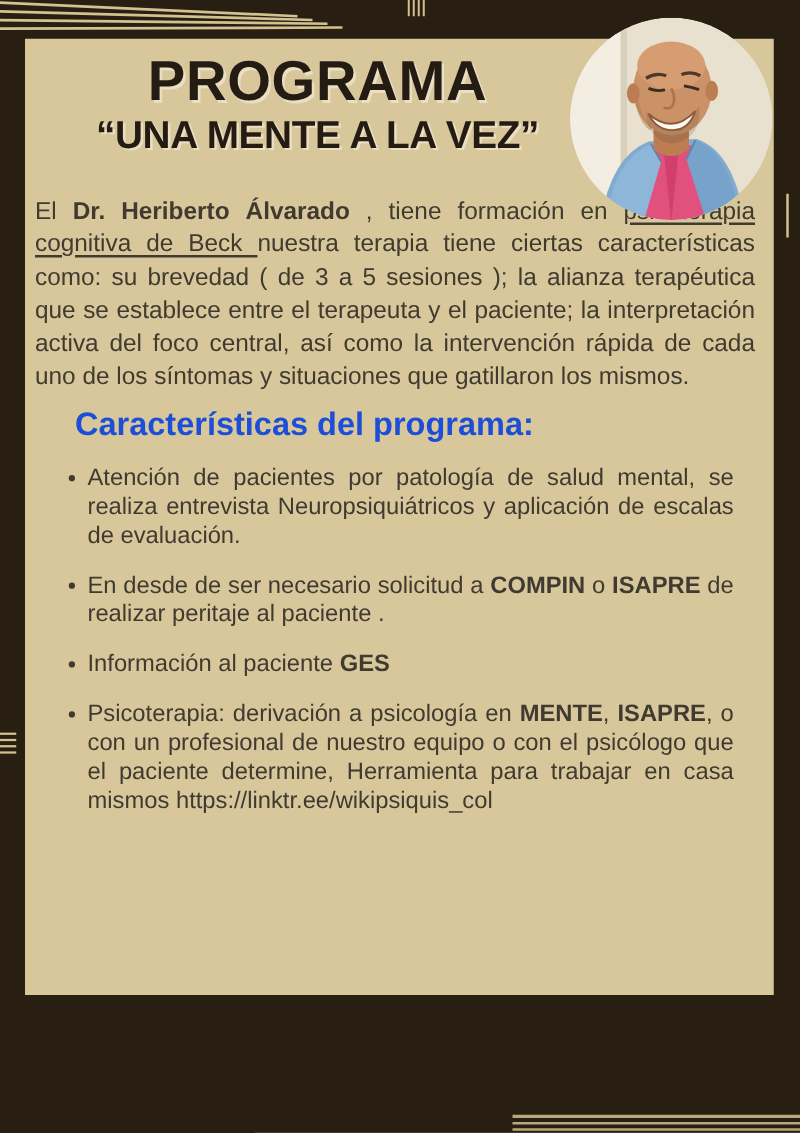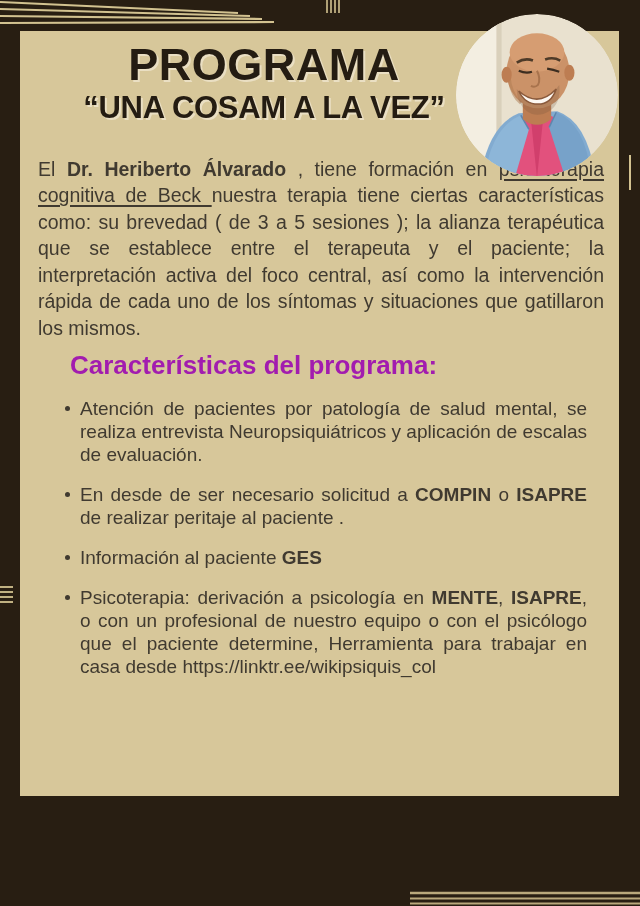--- a/index.html
+++ b/index.html
@@ -9,21 +9,21 @@
     --body-text:#403a30;
     --stripe:#d2c290;
   }
   html,body{margin:0;padding:0;background:var(--background);}
   .stage{
     position:relative;width:640px;height:906px;background:var(--background);
     overflow:hidden;font-family:"Liberation Sans",sans-serif;
   }
   .panel{
     position:absolute;left:20px;top:31px;width:599px;height:765px;
-    background:var(--panel);box-sizing:border-box;padding:0 15px 0 18px;
+    background:var(--panel);box-sizing:border-box;padding:0 15px 0 8px;
   }
   .title-block{margin:10px 0 0 0;width:452px;text-align:center;}
   .title-block h1{
     margin:0;font-size:45px;line-height:1.05;font-weight:bold;
     color:var(--title-text);letter-spacing:0.5px;
     text-shadow:2px 2px 0 rgba(253,248,235,0.5);
   }
   .title-block h2{
     margin:3px 0 0 0;font-size:31px;line-height:1.08;font-weight:bold;
     color:var(--title-text);letter-spacing:-0.3px;
@@ -35,21 +35,21 @@
   }
   .photo svg{display:block;width:100%;height:100%;}
   p.body-par{
     margin:0;color:var(--body-text);font-size:19.5px;line-height:26.5px;
     text-align:justify;
   }
   p.intro{margin-top:31px;}
   p.modality{margin-top:16px;line-height:24.5px;}
   h3.features-heading{
     margin:9px 0 5px 32px;font-size:26px;line-height:30px;font-weight:bold;
-    color:#a21caf;
+    color:#1d4ed8;
   }
   ul.features{
     margin:0;padding:0 0 0 8px;list-style:none;color:var(--body-text);
     font-size:19px;line-height:23px;text-align:justify;
   }
   ul.features li{position:relative;padding-left:17px;margin:17px;}
   ul.features li::before{
     content:"";position:absolute;left:2px;top:9px;width:5px;height:5px;
     border-radius:50%;background:var(--body-text);
   }
@@ -59,33 +59,33 @@
 </style>
 </head>
 <body>
 
 <div class="stage">
 
   <div class="panel">
 
     <div class="title-block">
       <h1>PROGRAMA</h1>
-      <h2>“UNA COSAM A LA VEZ”</h2>
+      <h2>“UNA MENTE A LA VEZ”</h2>
     </div>
 
     <p class="body-par intro"><span>El </span><span class="b">Dr. Heriberto Álvarado </span><span>, tiene formación en </span><span class="u">psicoterapia cognitiva de Beck </span><span>nuestra terapia tiene ciertas características como: su brevedad ( de 3 a 5 sesiones ); la alianza terapéutica que se establece entre el terapeuta y el paciente; la interpretación activa del foco central, así como la intervención rápida de cada uno de los síntomas y situaciones que gatillaron los mismos.</span></p>
 
 
     <h3 class="features-heading">Características del programa:</h3>
 
     <ul class="features">
         <li><span>Atención de pacientes por patología de salud mental, se realiza entrevista Neuropsiquiátricos y aplicación de escalas de evaluación.</span></li>
         <li><span>En desde de ser necesario solicitud a </span><span class="b">COMPIN</span><span> o </span><span class="b">ISAPRE</span><span> de realizar peritaje al paciente .</span></li>
         <li><span>Información al paciente </span><span class="b">GES</span></li>
-        <li><span>Psicoterapia: derivación a psicología en </span><span class="b">MENTE</span><span>, </span><span class="b">ISAPRE</span><span>, o con un profesional de nuestro equipo o con el psicólogo que el paciente determine, Herramienta para trabajar en casa desde </span><span>https://linktr.ee/wikipsiquis_col</span></li>
+        <li><span>Psicoterapia: derivación a psicología en </span><span class="b">MENTE</span><span>, </span><span class="b">ISAPRE</span><span>, o con un profesional de nuestro equipo o con el psicólogo que el paciente determine, Herramienta para trabajar en casa mismos </span><span>https://linktr.ee/wikipsiquis_col</span></li>
       </ul>
 
   </div>
 
   <div class="photo">
     <svg viewBox="0 0 160 160" aria-hidden="true">
       <defs>
           <clipPath id="pc">
             <circle cx="80" cy="80" r="80"></circle>
           </clipPath>

